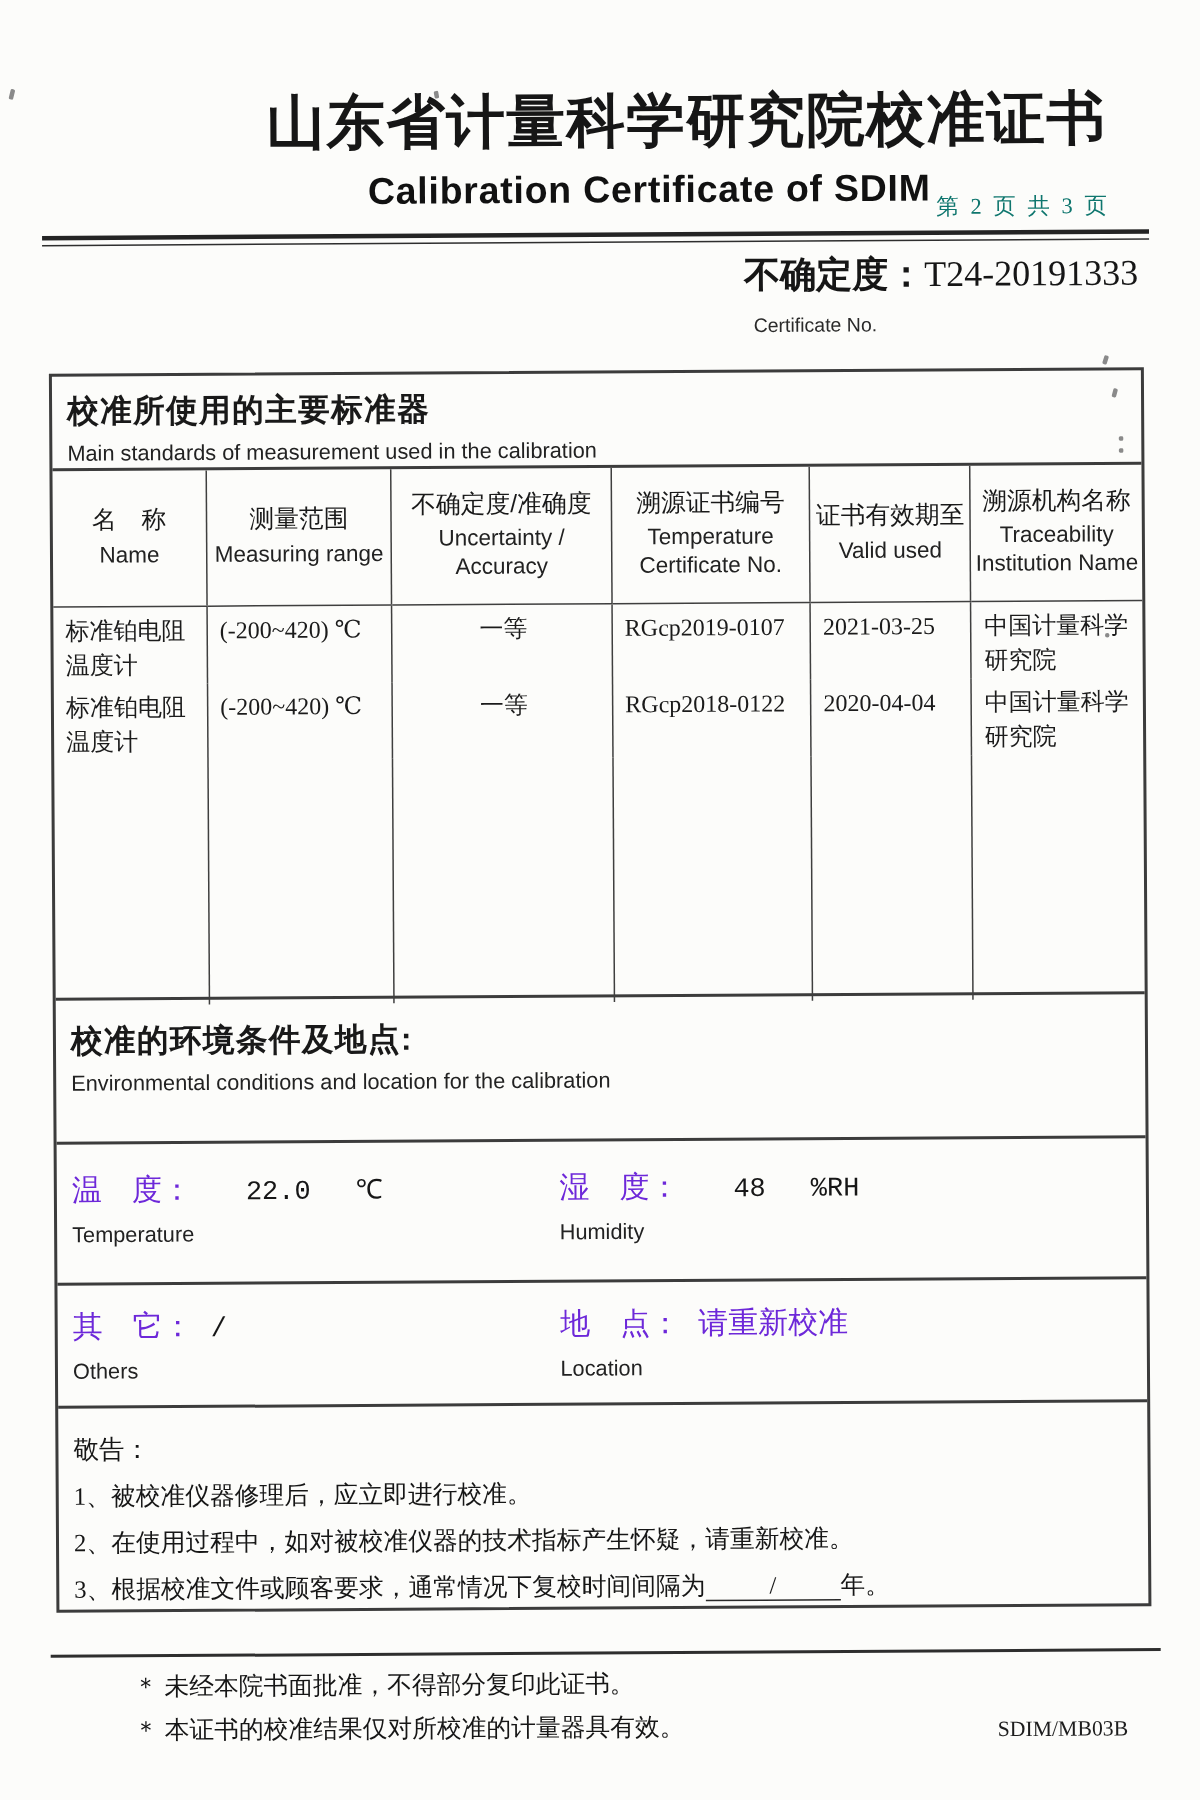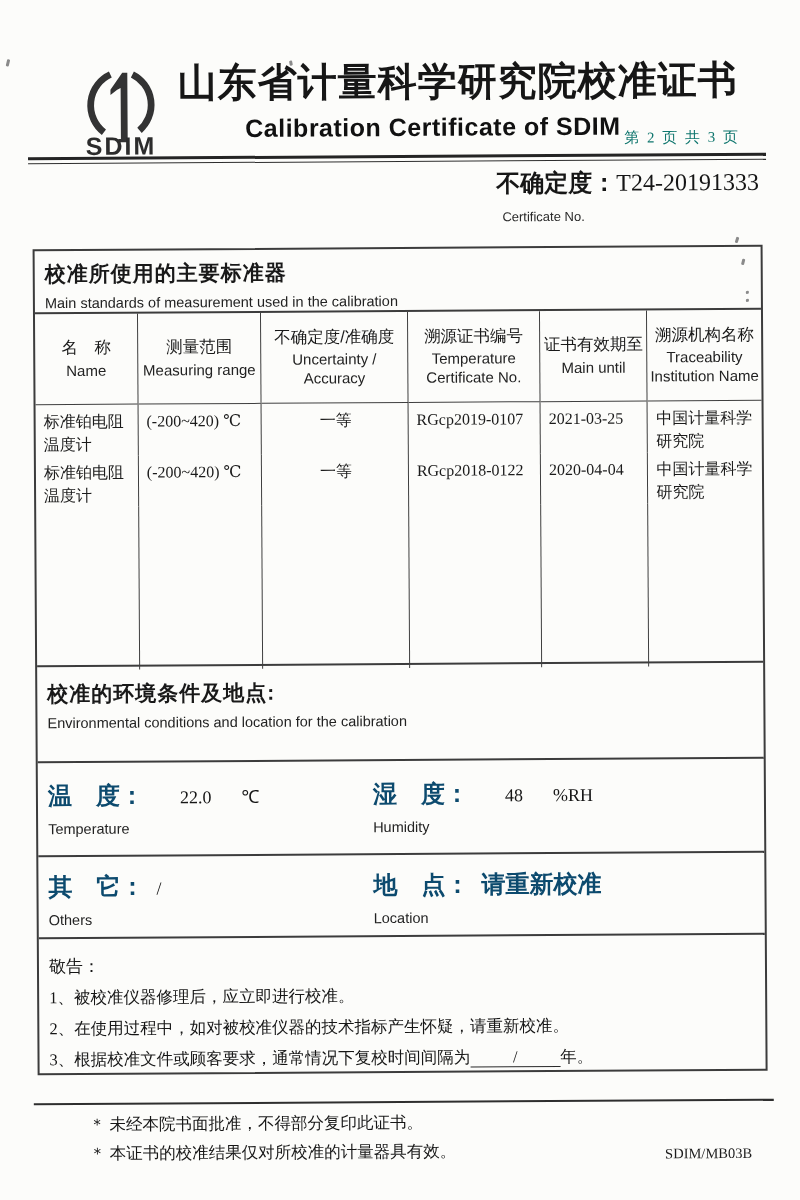--- a/index.html
+++ b/index.html
@@ -80,22 +80,22 @@
   td.c{text-align:center;}
 
   .sec-env{height:96px;padding:13px 0 0 10px;}
 
   .env-row{display:flex;}
   .env-row1{height:94px;padding-top:17px;}
   .env-row2{height:82px;padding-top:14px;}
   .env-cell-l{width:335px;padding-left:10px;box-sizing:border-box;}
   .env-cell-r{flex:1;}
   .env-line{white-space:nowrap;}
-  .env-lbl{font-size:24px;font-weight:bold;color:#0c4a6e;}
-  .env-val{font-family:Liberation Serif, serif;font-size:18px;color:#161616;}
+  .env-lbl{font-size:20px;font-weight:normal;color:#6d28d9;}
+  .env-val{font-family:Liberation Mono, monospace;font-size:18px;color:#161616;}
   .env-en{font-size:14.5px;color:#222;margin-top:9px;}
   .ml36{margin-left:36px;} .ml30{margin-left:30px;} .ml12{margin-left:12px;}
 
   .sec-notice{height:138px;padding:16px 0 0 10px;border-bottom:none;}
   .notice-title{font-family:"Liberation Serif","DejaVu Serif",serif;font-size:17px;color:#161616;}
   .notice-item{font-family:"Liberation Serif","DejaVu Serif",serif;font-size:16.5px;color:#161616;
     margin-top:9px;white-space:nowrap;}
   .blank{display:inline-block;width:90px;text-align:center;border-bottom:1.4px solid #2a2a2a;
     line-height:1.1;}
 
@@ -117,32 +117,20 @@
   .sp6{left:747px;top:301px;width:3px;height:3px;}
   .sp7{left:737px;top:424px;width:3px;height:3px;border-radius:50%;}
 </style>
 </head>
 <body>
 
 <div class="sheet">
   <div class="tilt">
 
     <div class="header">
-      <div class="logo">
-        <span>
-          <svg width="86" height="78" viewBox="0 0 100 92">
-            <g fill="none" stroke="#333" stroke-width="8">
-              <path d="M38 8 A40 40 0 0 0 30 76"></path>
-              <path d="M64 8 A40 40 0 0 1 72 74"></path>
-            </g>
-            <path d="M46 26 L38 32 L38 26 L52 6 L58 6 L58 88 L47 88 L47 84 L50 84 L50 24 Z" fill="#333"></path>
-          </svg>
-        </span>
-        <div class="logo-text">SDIM</div>
-      </div>
       <div class="titles">
         <div class="title-cn">山东省计量科学研究院校准证书</div>
         <div class="title-en">Calibration Certificate of SDIM</div>
       </div>
       <div class="page-info">第 2 页 共 3 页</div>
     </div>
     <div class="double-rule"></div>
 
     <div class="cert-no">
       <div class="cert-cn">
@@ -181,21 +169,21 @@
               <th>
                 <div class="th-cn">不确定度/准确度</div>
                 <div class="th-en">Uncertainty / Accuracy</div>
               </th>
               <th>
                 <div class="th-cn">溯源证书编号</div>
                 <div class="th-en">Temperature Certificate No.</div>
               </th>
               <th>
                 <div class="th-cn">证书有效期至</div>
-                <div class="th-en">Main until</div>
+                <div class="th-en">Valid used</div>
               </th>
               <th>
                 <div class="th-cn">溯源机构名称</div>
                 <div class="th-en">Traceability Institution Name</div>
               </th>
             </tr>
           </thead>
           <tbody>
             <tr class="r">
               <td>标准铂电阻温度计</td>

